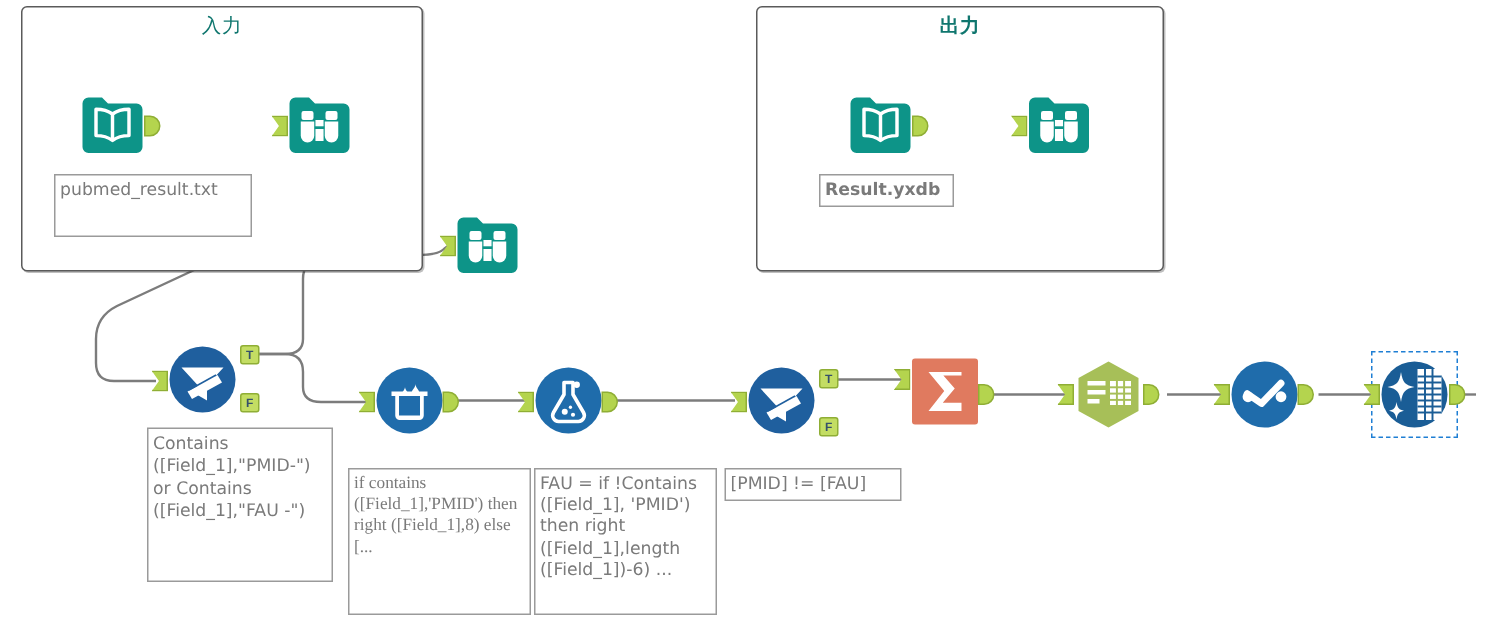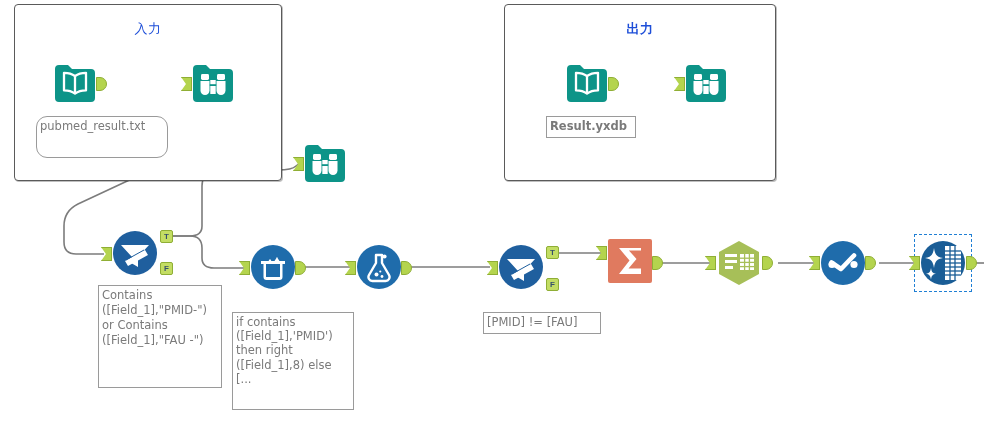--- a/index.html
+++ b/index.html
@@ -23,26 +23,26 @@
   .tool-container {
     position: absolute;
     border: 1.5px solid #5a5a5a;
     border-radius: 4px;
     background: #ffffff;
     box-shadow: 1px 1px 0 rgba(0,0,0,0.25);
     box-sizing: border-box;
   }
   .container-title {
     position: absolute;
-    top: 15px;
+    top: 3px;
     left: 0;
     width: 100%;
     text-align: center;
     font-size: 13px;
-    color: #1d4ed8;
+    color: #0f766e;
     font-family: "DejaVu Sans", sans-serif;
     letter-spacing: 0.5px;
   }
 
   
   #wires {
     position: absolute;
     left: 0;
     top: 0;
     width: 998px;
@@ -175,21 +175,21 @@
       <path d="M3 9 a4 4 0 0 1 4-4 h9 l4 4 h19 a4 4 0 0 1 4 4 v25 a4 4 0 0 1 -4 4 h-32 a4 4 0 0 1 -4 -4 z" fill="#0d9488"></path>
       <rect x="11" y="14" width="8" height="6" rx="1.4" fill="#ffffff"></rect>
       <rect x="27" y="14" width="8" height="6" rx="1.4" fill="#ffffff"></rect>
       <path d="M10.5 21 h9 v9.5 a4.5 4.5 0 0 1 -9 0 z" fill="#ffffff"></path>
       <path d="M26.5 21 h9 v9.5 a4.5 4.5 0 0 1 -9 0 z" fill="#ffffff"></path>
       <rect x="20.3" y="20" width="5.4" height="14" fill="#ffffff"></rect>
       <rect x="19.8" y="24.2" width="6.4" height="1.8" fill="#0d9488"></rect>
     </svg>
   </div>
 
-  <div class="annotation" style="left:36px; top:116px; width:132px; height:42px;border-radius:11px;">pubmed_result.txt</div>
+  <div class="annotation" style="left:36px; top:116px; width:132px; height:42px;">pubmed_result.txt</div>
 
   <div class="tool" style="left:564px; top:60px;">
     <svg class="glyph" viewBox="0 0 46 46">
       <path d="M3 9 a4 4 0 0 1 4-4 h9 l4 4 h19 a4 4 0 0 1 4 4 v25 a4 4 0 0 1 -4 4 h-32 a4 4 0 0 1 -4 -4 z" fill="#0d9488"></path>
       <path d="M23 16 c-3.5 -2.6 -7.5 -3.2 -11 -3.2 v17.6 c3.5 0 7.5 0.6 11 3.2 c3.5 -2.6 7.5 -3.2 11 -3.2 v-17.6 c-3.5 0 -7.5 0.6 -11 3.2 z" fill="none" stroke="#ffffff" stroke-width="2.3" stroke-linejoin="round"></path>
       <line x1="23" y1="16" x2="23" y2="33.6" stroke="#ffffff" stroke-width="2.3"></line>
     </svg>
     <div class="anchor out" style="left:44px; top:17px;"></div>
   </div>
 
@@ -240,35 +240,36 @@
     <svg class="glyph" viewBox="0 0 46 46">
       <circle cx="23" cy="23" r="22" fill="#1f6cab"></circle>
       <path d="M11 17 h24 v3 h-2.5 v13 a3 3 0 0 1 -3 3 h-13 a3 3 0 0 1 -3 -3 v-13 h-2.5 z" fill="#ffffff"></path>
       <path d="M20 14 c0 2 -2.2 3.3 -2.2 5 a2.2 2.2 0 0 0 4.4 0 c0 -1.7 -2.2 -3 -2.2 -5 z" fill="#ffffff"></path>
       <path d="M27 12 c0 2.4 -2.6 4 -2.6 6 a2.6 2.6 0 0 0 5.2 0 c0 -2 -2.6 -3.6 -2.6 -6 z" fill="#ffffff"></path>
       <rect x="16" y="20" width="14" height="13" fill="#1f6cab"></rect>
     </svg>
     <div class="anchor out" style="left:45px; top:17px;"></div>
   </div>
 
-  <div class="annotation" style="left:232px; top:312px; width:122px; height:98px;">if contains ([Field_1],'PMID') then right ([Field_1],8) else [...</div>
+  <div class="annotation" style="left:232px; top:312px; width:122px; height:98px;font-family:Liberation Serif, serif;">if contains ([Field_1],'PMID') then right ([Field_1],8) else [...</div>
 
   <div class="tool" style="left:356px; top:244px;">
     <div class="anchor in" style="left:-11px; top:17px;"></div>
     <svg class="glyph" viewBox="0 0 46 46">
       <circle cx="23" cy="23" r="22" fill="#1f6cab"></circle>
       <path d="M20 11 h6 v8 l7 12 a4 4 0 0 1 -3.4 6 h-13.2 a4 4 0 0 1 -3.4 -6 l7 -12 z" fill="none" stroke="#ffffff" stroke-width="2.4" stroke-linejoin="round"></path>
       <circle cx="20.5" cy="30.5" r="2" fill="#ffffff"></circle>
       <circle cx="26" cy="32.5" r="1.4" fill="#ffffff"></circle>
       <circle cx="24.3" cy="27.5" r="1.1" fill="#ffffff"></circle>
       <circle cx="28.5" cy="12.5" r="2.1" fill="#ffffff"></circle>
     </svg>
     <div class="anchor out" style="left:45px; top:17px;"></div>
   </div>
 
+  <div class="annotation" style="left:356px; top:312px; width:122px; height:98px;">FAU = if !Contains ([Field_1], 'PMID') then right ([Field_1],length ([Field_1])-6) ...</div>
 
   <div class="tool" style="left:498px; top:244px;">
     <div class="anchor in" style="left:-11px; top:17px;"></div>
     <svg class="glyph" viewBox="0 0 46 46">
       <circle cx="23" cy="23" r="22" fill="#1f5f9e"></circle>
       <path d="M9 15 h28 l-11 12 v10 l-6 -3.5 v-6.5 z" fill="#ffffff"></path>
       <path d="M13 31 l20 -11 l3 5 l-20 11 z" fill="#ffffff"></path>
       <path d="M14 30 l18 -10" stroke="#1f5f9e" stroke-width="1" fill="none"></path>
     </svg>
     <div class="anchor-label" style="left:48px; top:2px;">T</div>

